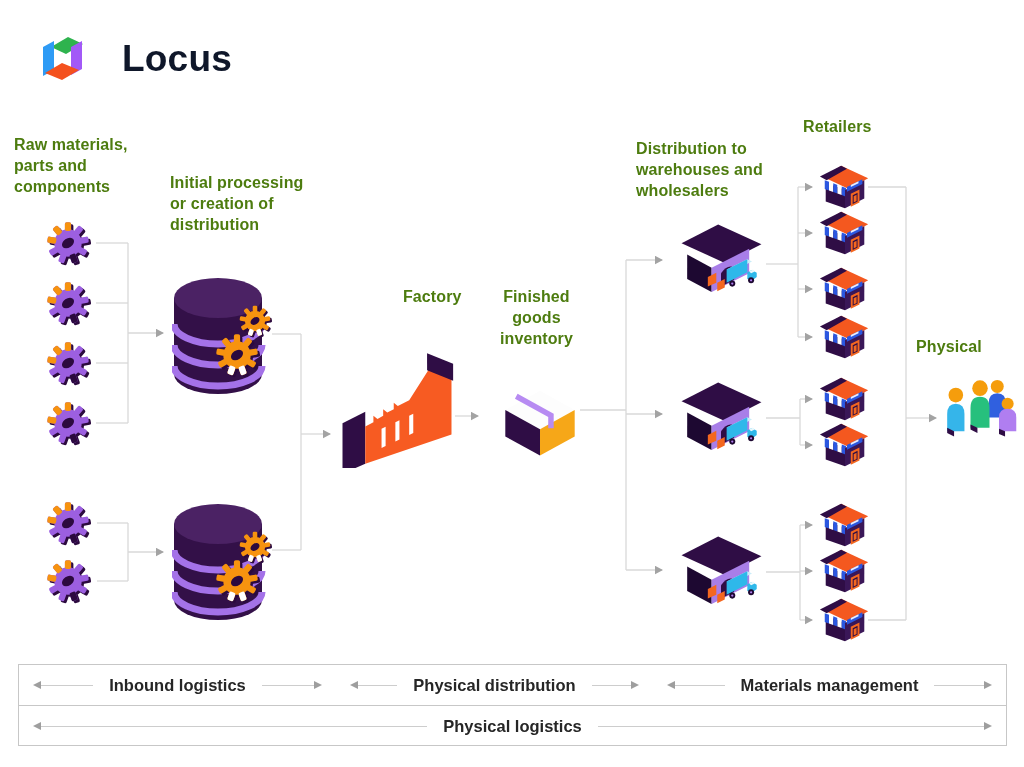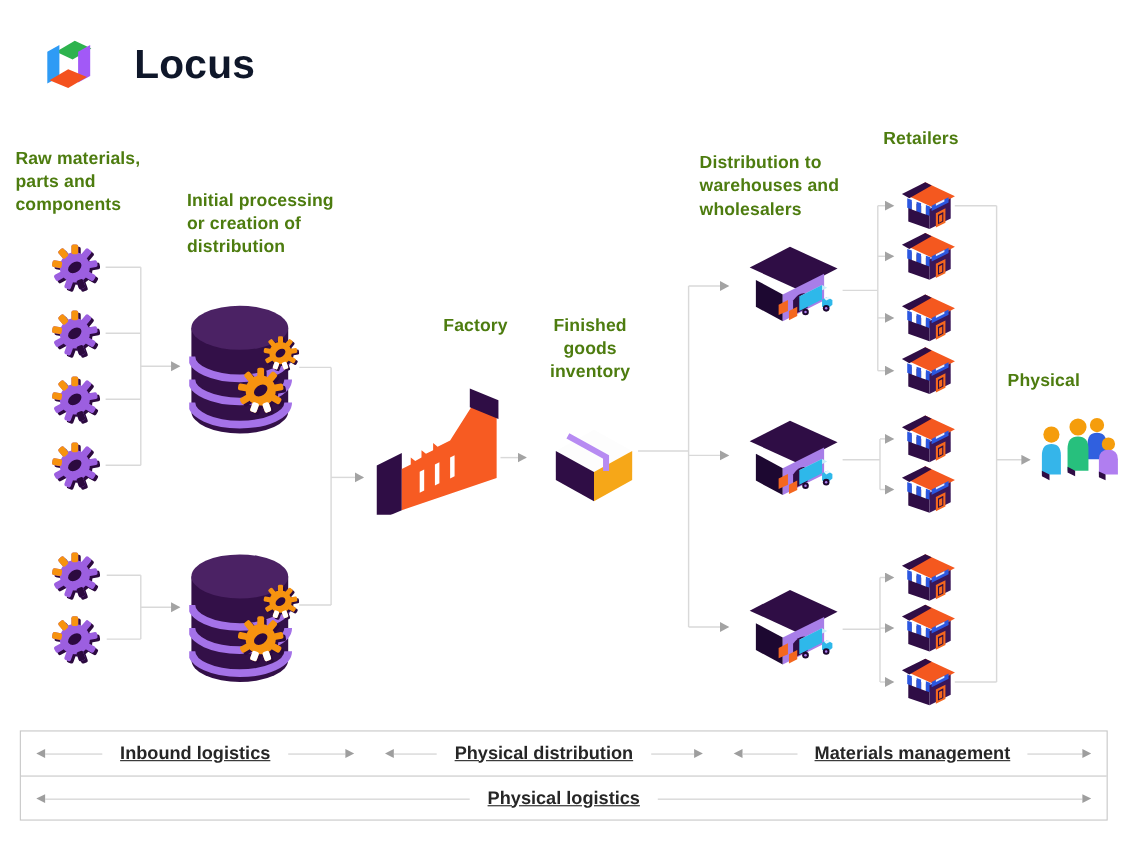--- a/index.html
+++ b/index.html
@@ -11,21 +11,21 @@
              font-size:37px;font-weight:600;color:#0f172a;letter-spacing:.2px;margin-left:30px;}
   svg.ic{position:absolute;overflow:visible;}
   .connectors{position:absolute;left:0;top:0;}
   .connectors path.ln{stroke:#d9d9d9;stroke-width:1.3;fill:none;}
   
   .bands{position:absolute;left:18px;top:664px;width:989px;height:82px;
          border:1px solid #c7c7c7;box-sizing:border-box;background:#fff;}
   .band-row{display:flex;align-items:center;height:40px;box-sizing:border-box;}
   .band-row.top{border-bottom:1px solid #c7c7c7;height:41px;}
   .band-seg{display:flex;align-items:center;box-sizing:border-box;padding:0 14px;}
-  .band-label{color:#262626;font-size:16.5px;font-weight:600;white-space:nowrap;margin:0 16px;text-decoration:underline;}
+  .band-label{color:#262626;font-size:16.5px;font-weight:600;white-space:nowrap;margin:0 16px;}
   .bt{flex:1;display:flex;align-items:center;min-width:30px;}
   .tail{flex:1;height:1px;background:#cdcdcd;}
   .tri{width:0;height:0;display:block;}
   .tri.left{border-top:4.5px solid transparent;border-bottom:4.5px solid transparent;border-right:8px solid #9e9e9e;}
   .tri.right{border-top:4.5px solid transparent;border-bottom:4.5px solid transparent;border-left:8px solid #9e9e9e;}
 </style>
 </head>
 <body>
 
 <div class="canvas">

